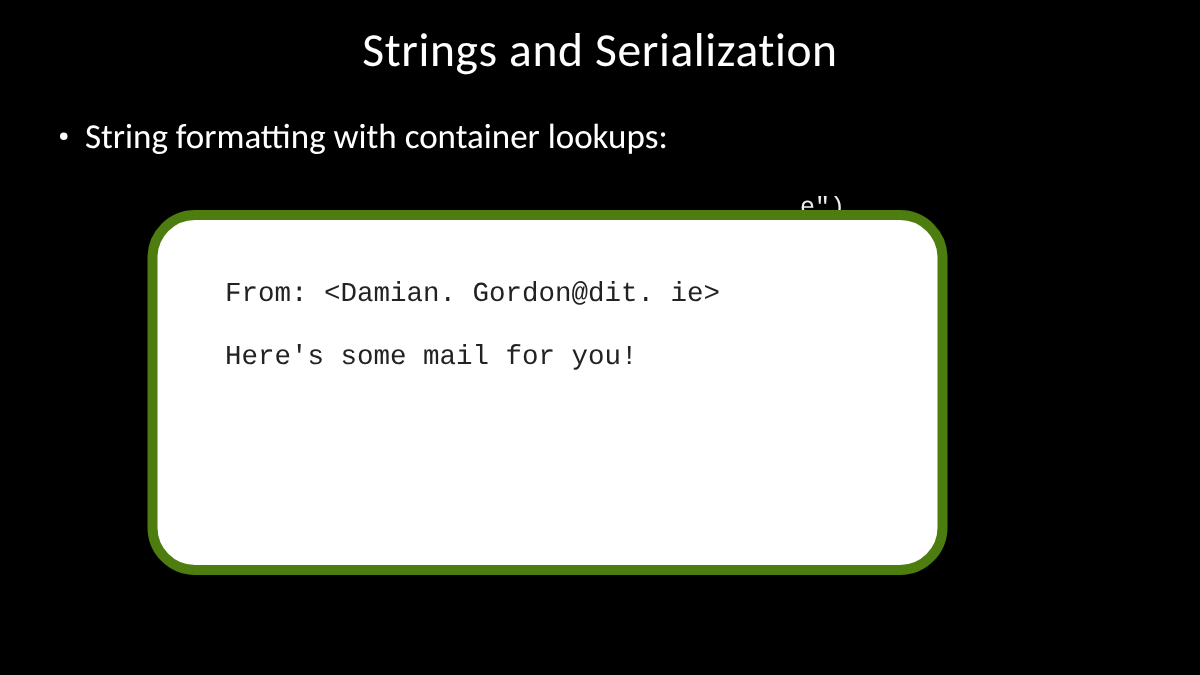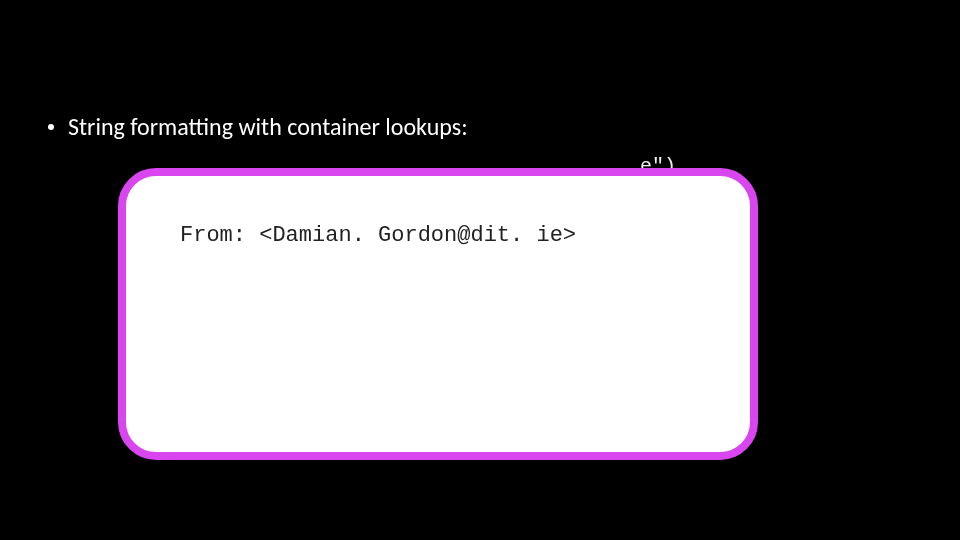--- a/index.html
+++ b/index.html
@@ -23,24 +23,24 @@
     left: 0;
     width: 100%;
     text-align: center;
     font-size: 38px;
     font-weight: 400;
     color: #fff;
     letter-spacing: 0.5px;
   }
   .bullet {
     position: absolute;
-    top: 112px;
+    top: 91px;
     left: 48px;
     color: #fff;
-    font-size: 24px;
+    font-size: 28px;
     display: flex;
     align-items: center;
   }
   .bullet .dot {
     width: 6px;
     height: 6px;
     border-radius: 50%;
     background: #fff;
     margin-right: 14px;
   }
@@ -53,44 +53,46 @@
     font-size: 20px;
     white-space: pre;
   }
   .codebox {
     position: absolute;
     top: 168px;
     left: 118px;
     width: 640px;
     height: 292px;
     background: #fff;
-    border: 8px solid #d946ef;
+    border: 8px solid #4d7c0f;
     border-radius: 38px;
     box-sizing: border-box;
     padding: 46px 40px 30px 54px;
     font-family: "Courier New", monospace;
     font-size: 22px;
     color: #222;
     line-height: 1.25;
   }
   .codebox p {
     margin: 0 0 22px 0;
     white-space: pre;
   }
 </style>
 </head>
 <body>
 
 <div class="slide">
 
+  <div class="title">Strings and Serialization</div>
 
   <div class="bullet">
     <span class="dot"></span>
     <span>String formatting with container lookups:</span>
   </div>
 
   <div class="code-frag">e")</div>
 
   <div class="codebox">
     <p>From: &lt;Damian. Gordon@dit. ie&gt;</p>
+    <p>Here's some mail for you!</p>
   </div>
 
 </div>
 
 </body></html>

